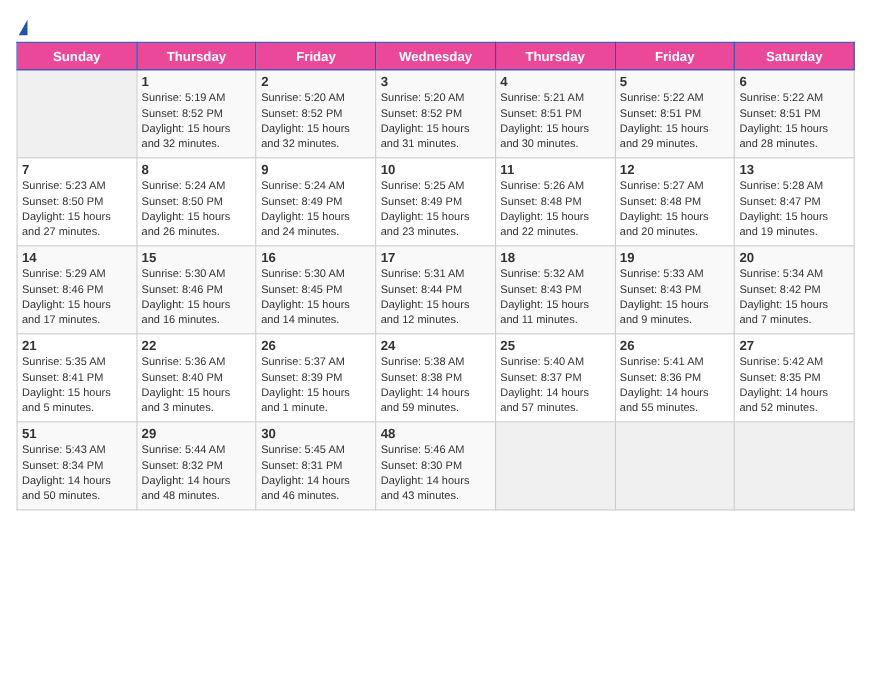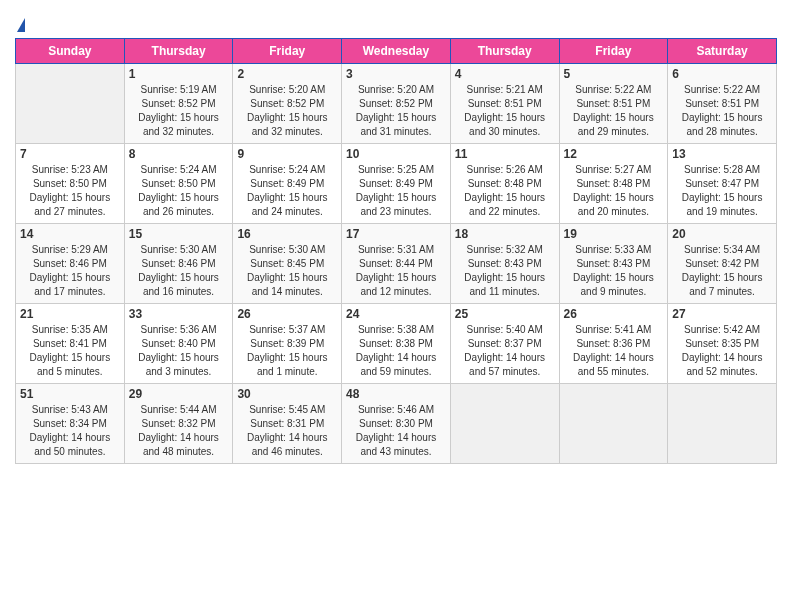--- a/index.html
+++ b/index.html
@@ -91,21 +91,20 @@
       font-size: 12px;
       font-weight: bold;
       color: #333;
       display: block;
       margin-bottom: 2px;
     }
     .day-info {
       font-size: 10px;
       color: #333;
       line-height: 1.4;
-      text-align: center;
     }
   </style>
 </head>
 <body>
 
 <div class="header-area">
   <div class="logo">
     <div class="logo-line">
       <span class="logo-general"></span>
       <span class="logo-icon"></span>
@@ -301,21 +300,21 @@
       <tr>
         <td>
         <span class="day-number">21</span>
         <div class="day-info">
           Sunrise: 5:35 AM<br>
           Sunset: 8:41 PM<br>
           Daylight: 15 hours and 5 minutes.
         </div>
       </td>
         <td>
-        <span class="day-number">33</span>
+        <span class="day-number">22</span>
         <div class="day-info">
           Sunrise: 5:36 AM<br>
           Sunset: 8:40 PM<br>
           Daylight: 15 hours and 3 minutes.
         </div>
       </td>
         <td>
         <span class="day-number">26</span>
         <div class="day-info">
           Sunrise: 5:37 AM<br>

